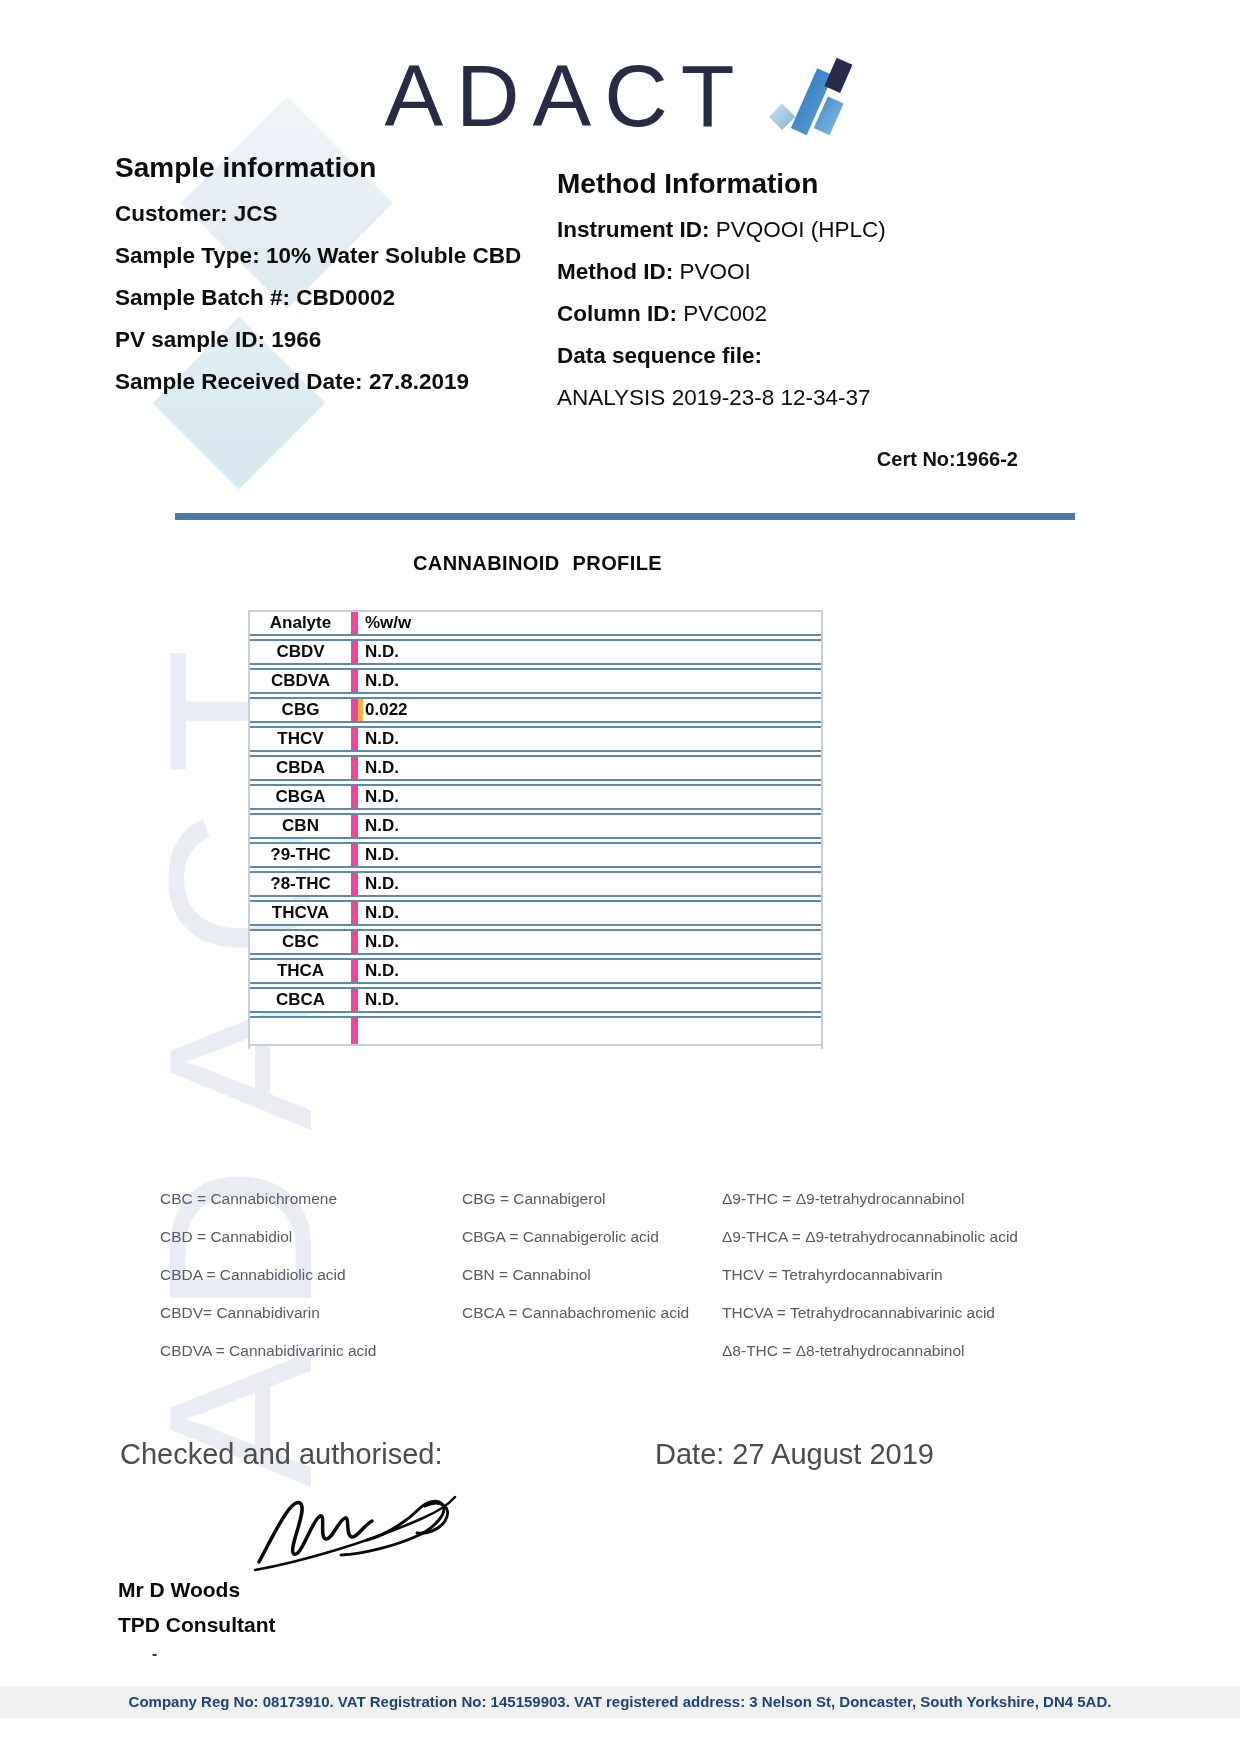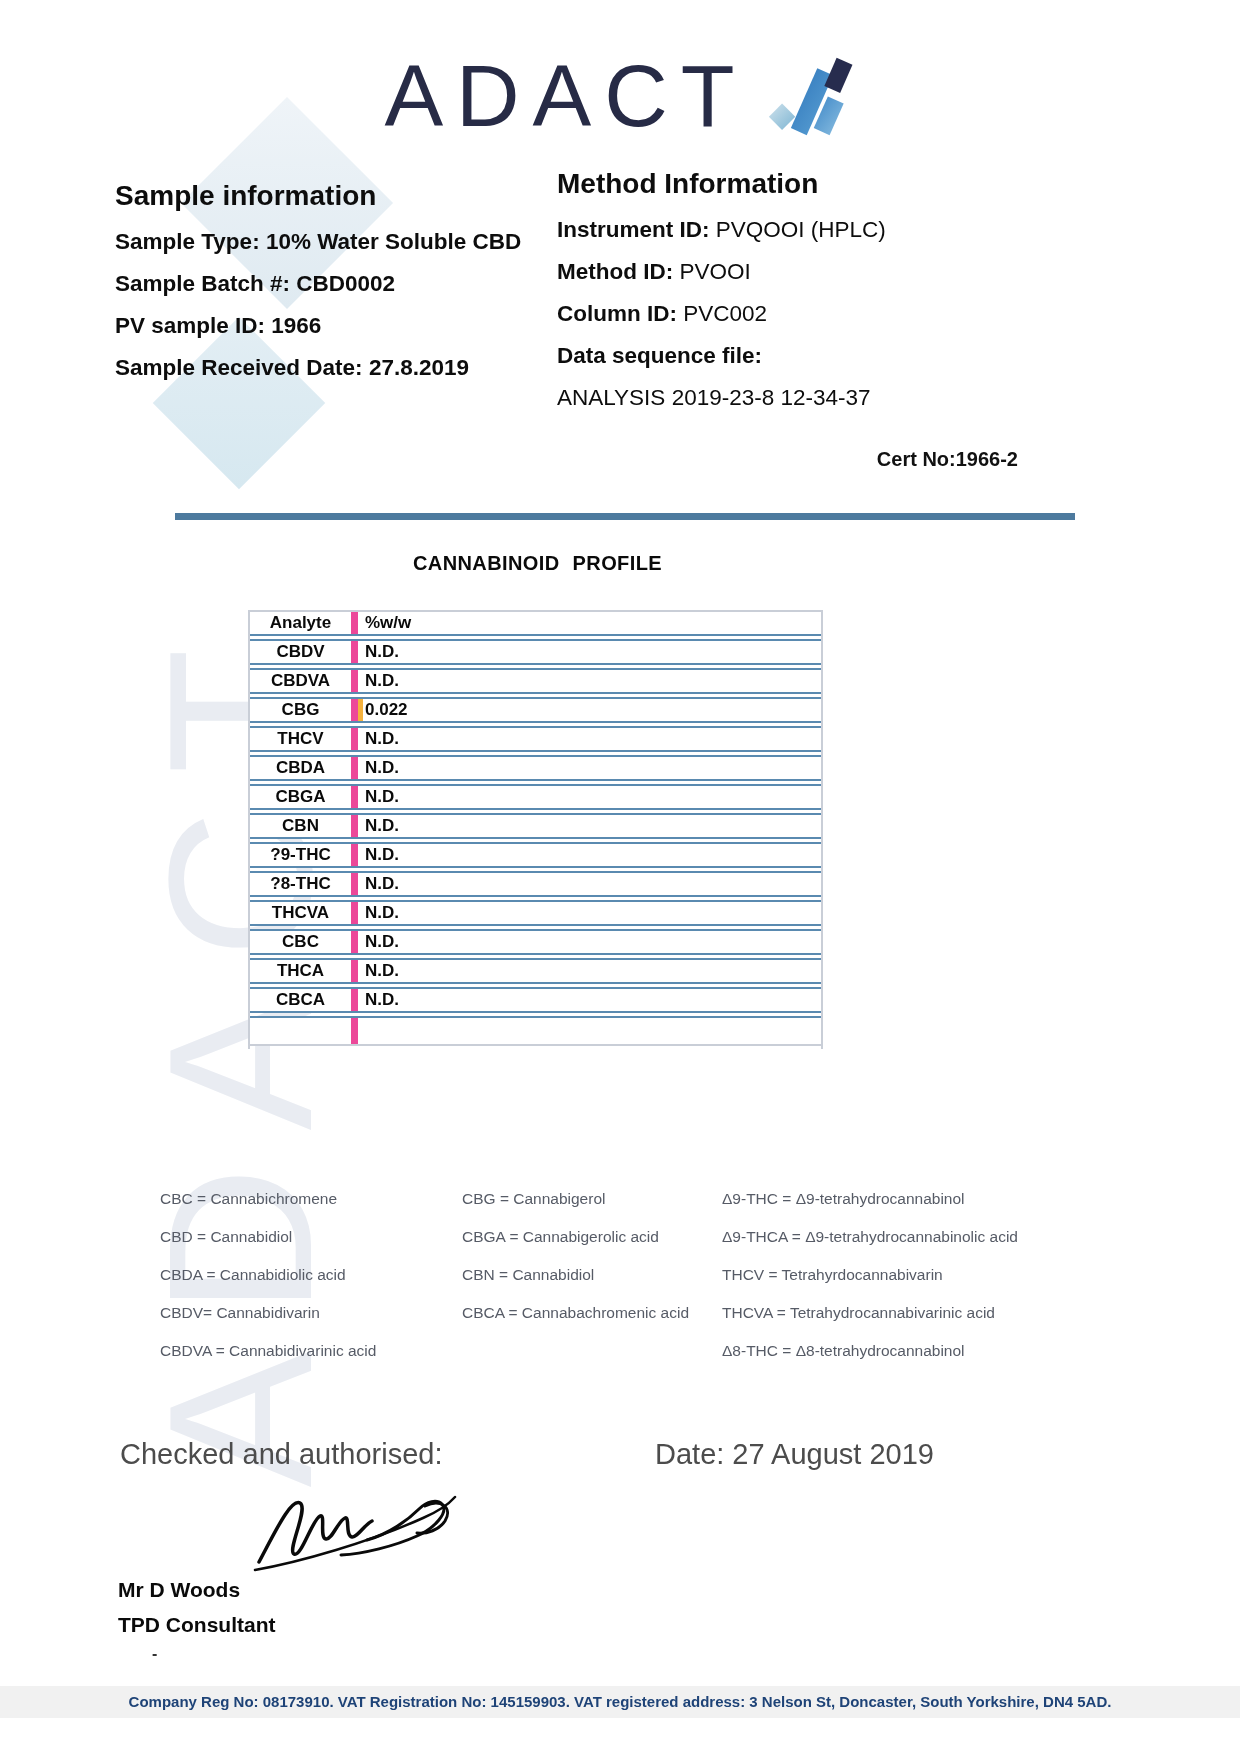--- a/index.html
+++ b/index.html
@@ -23,21 +23,21 @@
   .d2{left:178px;top:342px;width:122px;height:122px;transform:rotate(45deg);
     background:linear-gradient(135deg,#e3eef4 0%,#d6e8f0 100%);}
   .content{position:relative;z-index:1;}
 
   
   .logo{position:absolute;top:52px;left:0;width:100%;display:flex;justify-content:center;align-items:center;gap:20px;}
   .logo-text{font-size:88px;font-weight:300;color:var(--logo-navy);letter-spacing:13px;line-height:1;}
   .logo-mark{width:88px;height:88px;}
 
   
-  .sample-info{position:absolute;left:115px;top:180px;width:435px;}
+  .sample-info{position:absolute;left:115px;top:152px;width:435px;}
   .method-info{position:absolute;left:557px;top:168px;width:580px;}
   .info-heading{font-size:28px;font-weight:bold;color:#0d0d0d;margin:0 0 18px 0;}
   .info-row{font-size:22.5px;color:#0d0d0d;margin-bottom:19px;line-height:23px;}
   .info-row .lbl{font-weight:bold;}
   .sample-info .info-row .val{font-weight:bold;}
   .method-info .info-row .val{font-weight:normal;}
 
   .cert-no{position:absolute;top:448px;right:222px;font-size:20px;font-weight:bold;color:#111;}
 
   .blue-rule{position:absolute;top:513px;left:175px;width:900px;height:7px;background:var(--accent-blue);}
@@ -107,20 +107,24 @@
         <polygon points="16,56 31,71 16,86 1,71" fill="url(#gLight)"></polygon>
         <polygon points="26,84 56,16 74,24 44,92" fill="url(#gBlue)"></polygon>
         <polygon points="64,36 78,4 96,12 82,44" fill="#272c4e"></polygon>
         <polygon points="52,84 68,48 86,56 70,92" fill="url(#gBlue2)"></polygon>
       </svg>
     </div>
 
     <div class="sample-info">
       <h2 class="info-heading">Sample information</h2>
       <div class="info-row">
+        <span class="lbl">Customer:</span>
+        <span class="val">JCS</span>
+      </div>
+      <div class="info-row">
         <span class="lbl">Sample Type:</span>
         <span class="val">10% Water Soluble CBD</span>
       </div>
       <div class="info-row">
         <span class="lbl">Sample Batch #:</span>
         <span class="val">CBD0002</span>
       </div>
       <div class="info-row">
         <span class="lbl">PV sample ID:</span>
         <span class="val">1966</span>
@@ -227,21 +231,21 @@
       <div class="lcol lcol1">
         <div class="litem">CBC = Cannabichromene</div>
         <div class="litem">CBD = Cannabidiol</div>
         <div class="litem">CBDA = Cannabidiolic acid</div>
         <div class="litem">CBDV= Cannabidivarin</div>
         <div class="litem">CBDVA = Cannabidivarinic acid</div>
       </div>
       <div class="lcol lcol2">
         <div class="litem">CBG = Cannabigerol</div>
         <div class="litem">CBGA = Cannabigerolic acid</div>
-        <div class="litem">CBN = Cannabidiol</div>
+        <div class="litem">CBN = Cannabinol</div>
         <div class="litem">CBCA = Cannabachromenic acid</div>
       </div>
       <div class="lcol lcol3">
         <div class="litem">Δ9-THC = Δ9-tetrahydrocannabinol</div>
         <div class="litem">Δ9-THCA = Δ9-tetrahydrocannabinolic acid</div>
         <div class="litem">THCV = Tetrahyrdocannabivarin</div>
         <div class="litem">THCVA = Tetrahydrocannabivarinic acid</div>
         <div class="litem">Δ8-THC = Δ8-tetrahydrocannabinol</div>
       </div>
     </div>

